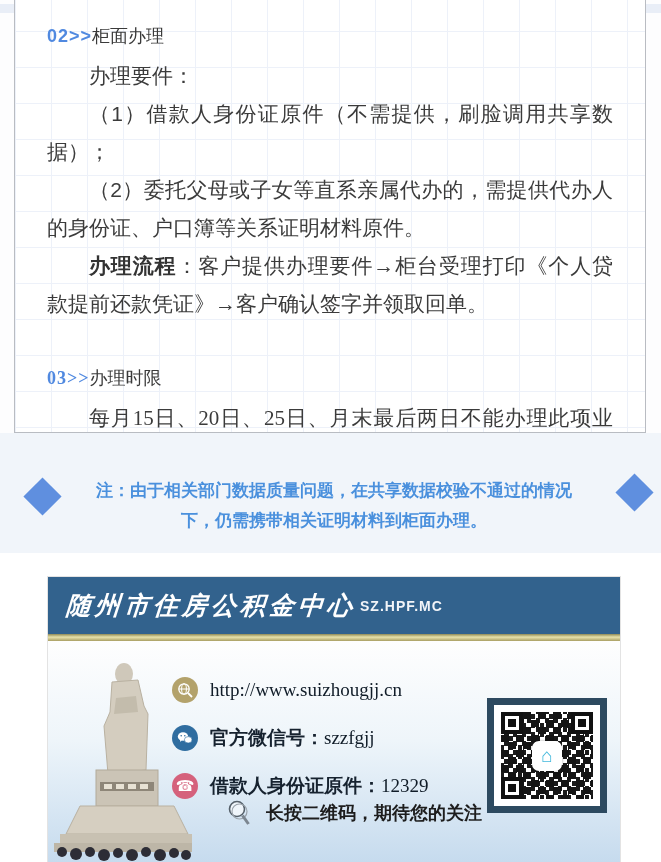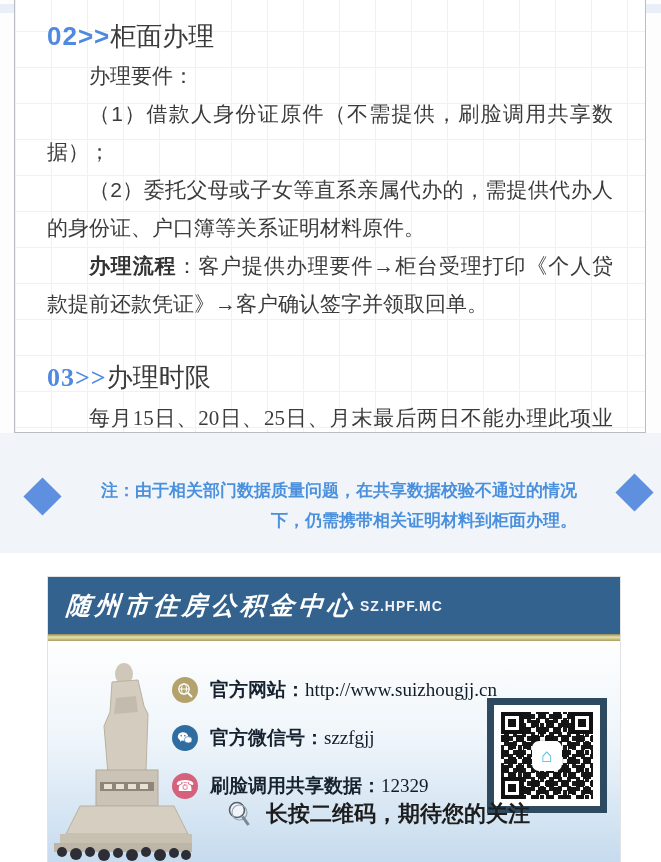--- a/index.html
+++ b/index.html
@@ -17,21 +17,21 @@
     position:absolute;left:14px;top:-6px;width:632px;height:439px;
     background:#ffffff;
     background-image:
       linear-gradient(to right,#edf1f9 1px,transparent 1px),
       linear-gradient(to bottom,#edf1f9 1px,transparent 1px);
     background-size:36px 36px;
     border:1px solid #b9bcc2;
     box-sizing:border-box;
     padding:28px 32px 0 32px;
   }
-  .sec-heading{font-size:26px;line-height:26px;margin:0 0 8px 0;}
+  .sec-heading{font-size:18px;line-height:26px;margin:0 0 8px 0;}
   .sec-num,.sec-arrows{color:#5089e0;font-weight:bold;letter-spacing:1px;}
   .sec-title{color:#3a3a3a;font-weight:normal;}
   .card p{
     margin:0;font-size:21px;line-height:38px;color:#3b3b3b;
     text-indent:2em;text-align:justify;
   }
   .sec-03{margin-top:42px;font-family:Liberation Serif, serif;}
   .proc-label{font-weight:bold;color:#333;}
   
   .note-band{
@@ -40,21 +40,21 @@
   }
   .diamond{
     position:absolute;width:27px;height:27px;background:#5f8fdf;
     transform:rotate(45deg);
   }
   .diamond.left{left:29px;top:483px;}
   .diamond.right{left:621px;top:479px;}
   .note-text{
     position:absolute;left:91px;top:476px;width:486px;
     font-size:17px;line-height:30px;font-weight:bold;color:#4a90dd;
-    text-align:right;
+    text-align:center;
   }
   
   .footer{position:absolute;left:0;top:553px;width:661px;height:309px;background:#ffffff;}
   .banner{
     position:absolute;left:48px;top:24px;width:572px;height:285px;
     box-shadow:0 0 0 1px #e3e3e3;
   }
   .banner-header{
     height:57px;background:#32628d;position:relative;
     display:flex;align-items:center;padding-left:18px;box-sizing:border-box;
@@ -114,21 +114,21 @@
     background:#ffffff;border-radius:7px;box-shadow:0 0 3px rgba(0,0,0,.35);
     display:flex;align-items:center;justify-content:center;
     font-size:19px;color:#45b9dc;font-weight:bold;
   }
   
   .qr-caption-row{
     position:absolute;left:178px;top:158px;display:flex;align-items:center;
   }
   .qr-caption{
     font-family:"Liberation Serif","DejaVu Serif",serif;
-    font-size:22px;font-weight:bold;color:#1d1d1d;margin-left:14px;white-space:nowrap;
+    font-size:18px;font-weight:bold;color:#1d1d1d;margin-left:14px;white-space:nowrap;
   }
 </style>
 </head>
 <body>
 
 <div class="top-strip"></div>
 
 <div class="card">
 
   <div class="sec-02">
@@ -197,41 +197,40 @@
 
         <div class="contact-row">
           <span class="icon-circle" style="background:#b3a26b">
             <svg width="18" height="18" viewBox="0 0 18 18">
               <circle cx="8" cy="8" r="5.2" fill="none" stroke="#fff" stroke-width="1.3"></circle>
               <ellipse cx="8" cy="8" rx="2.4" ry="5.2" fill="none" stroke="#fff" stroke-width="1"></ellipse>
               <line x1="2.8" y1="8" x2="13.2" y2="8" stroke="#fff" stroke-width="1"></line>
               <line x1="12" y1="12" x2="16" y2="16" stroke="#fff" stroke-width="1.8"></line>
             </svg>
           </span>
-          <span class="contact-label">官方网站：</span>
           <span class="contact-value">http://www.suizhougjj.cn</span>
         </div>
 
         <div class="contact-row">
           <span class="icon-circle" style="background:#2f6da0">
             <svg width="18" height="18" viewBox="0 0 18 18">
               <ellipse cx="7" cy="7.5" rx="5.2" ry="4.3" fill="#fff"></ellipse>
               <ellipse cx="12.2" cy="10.8" rx="3.8" ry="3.2" fill="#fff" stroke="#2f6da0" stroke-width=".6"></ellipse>
               <circle cx="5.2" cy="6.8" r=".8" fill="#2f6da0"></circle>
               <circle cx="8.8" cy="6.8" r=".8" fill="#2f6da0"></circle>
               <polygon points="4,11 6.5,10 4.5,13" fill="#fff"></polygon>
             </svg>
           </span>
           <span class="contact-label">官方微信号：</span>
           <span class="contact-value">szzfgjj</span>
         </div>
 
         <div class="contact-row">
           <span class="icon-circle" style="background:#d5617c;font-size:15px;">☎</span>
-          <span class="contact-label">刷脸调用共享数据：</span>
+          <span class="contact-label">借款人身份证原件：</span>
           <span class="contact-value">12329</span>
         </div>
 
       </div>
 
       <div class="qr-box">
         <div class="qr-inner">
           <div class="qr-pattern"></div>
           <div class="finder tl"></div>
           <div class="finder tr"></div>

